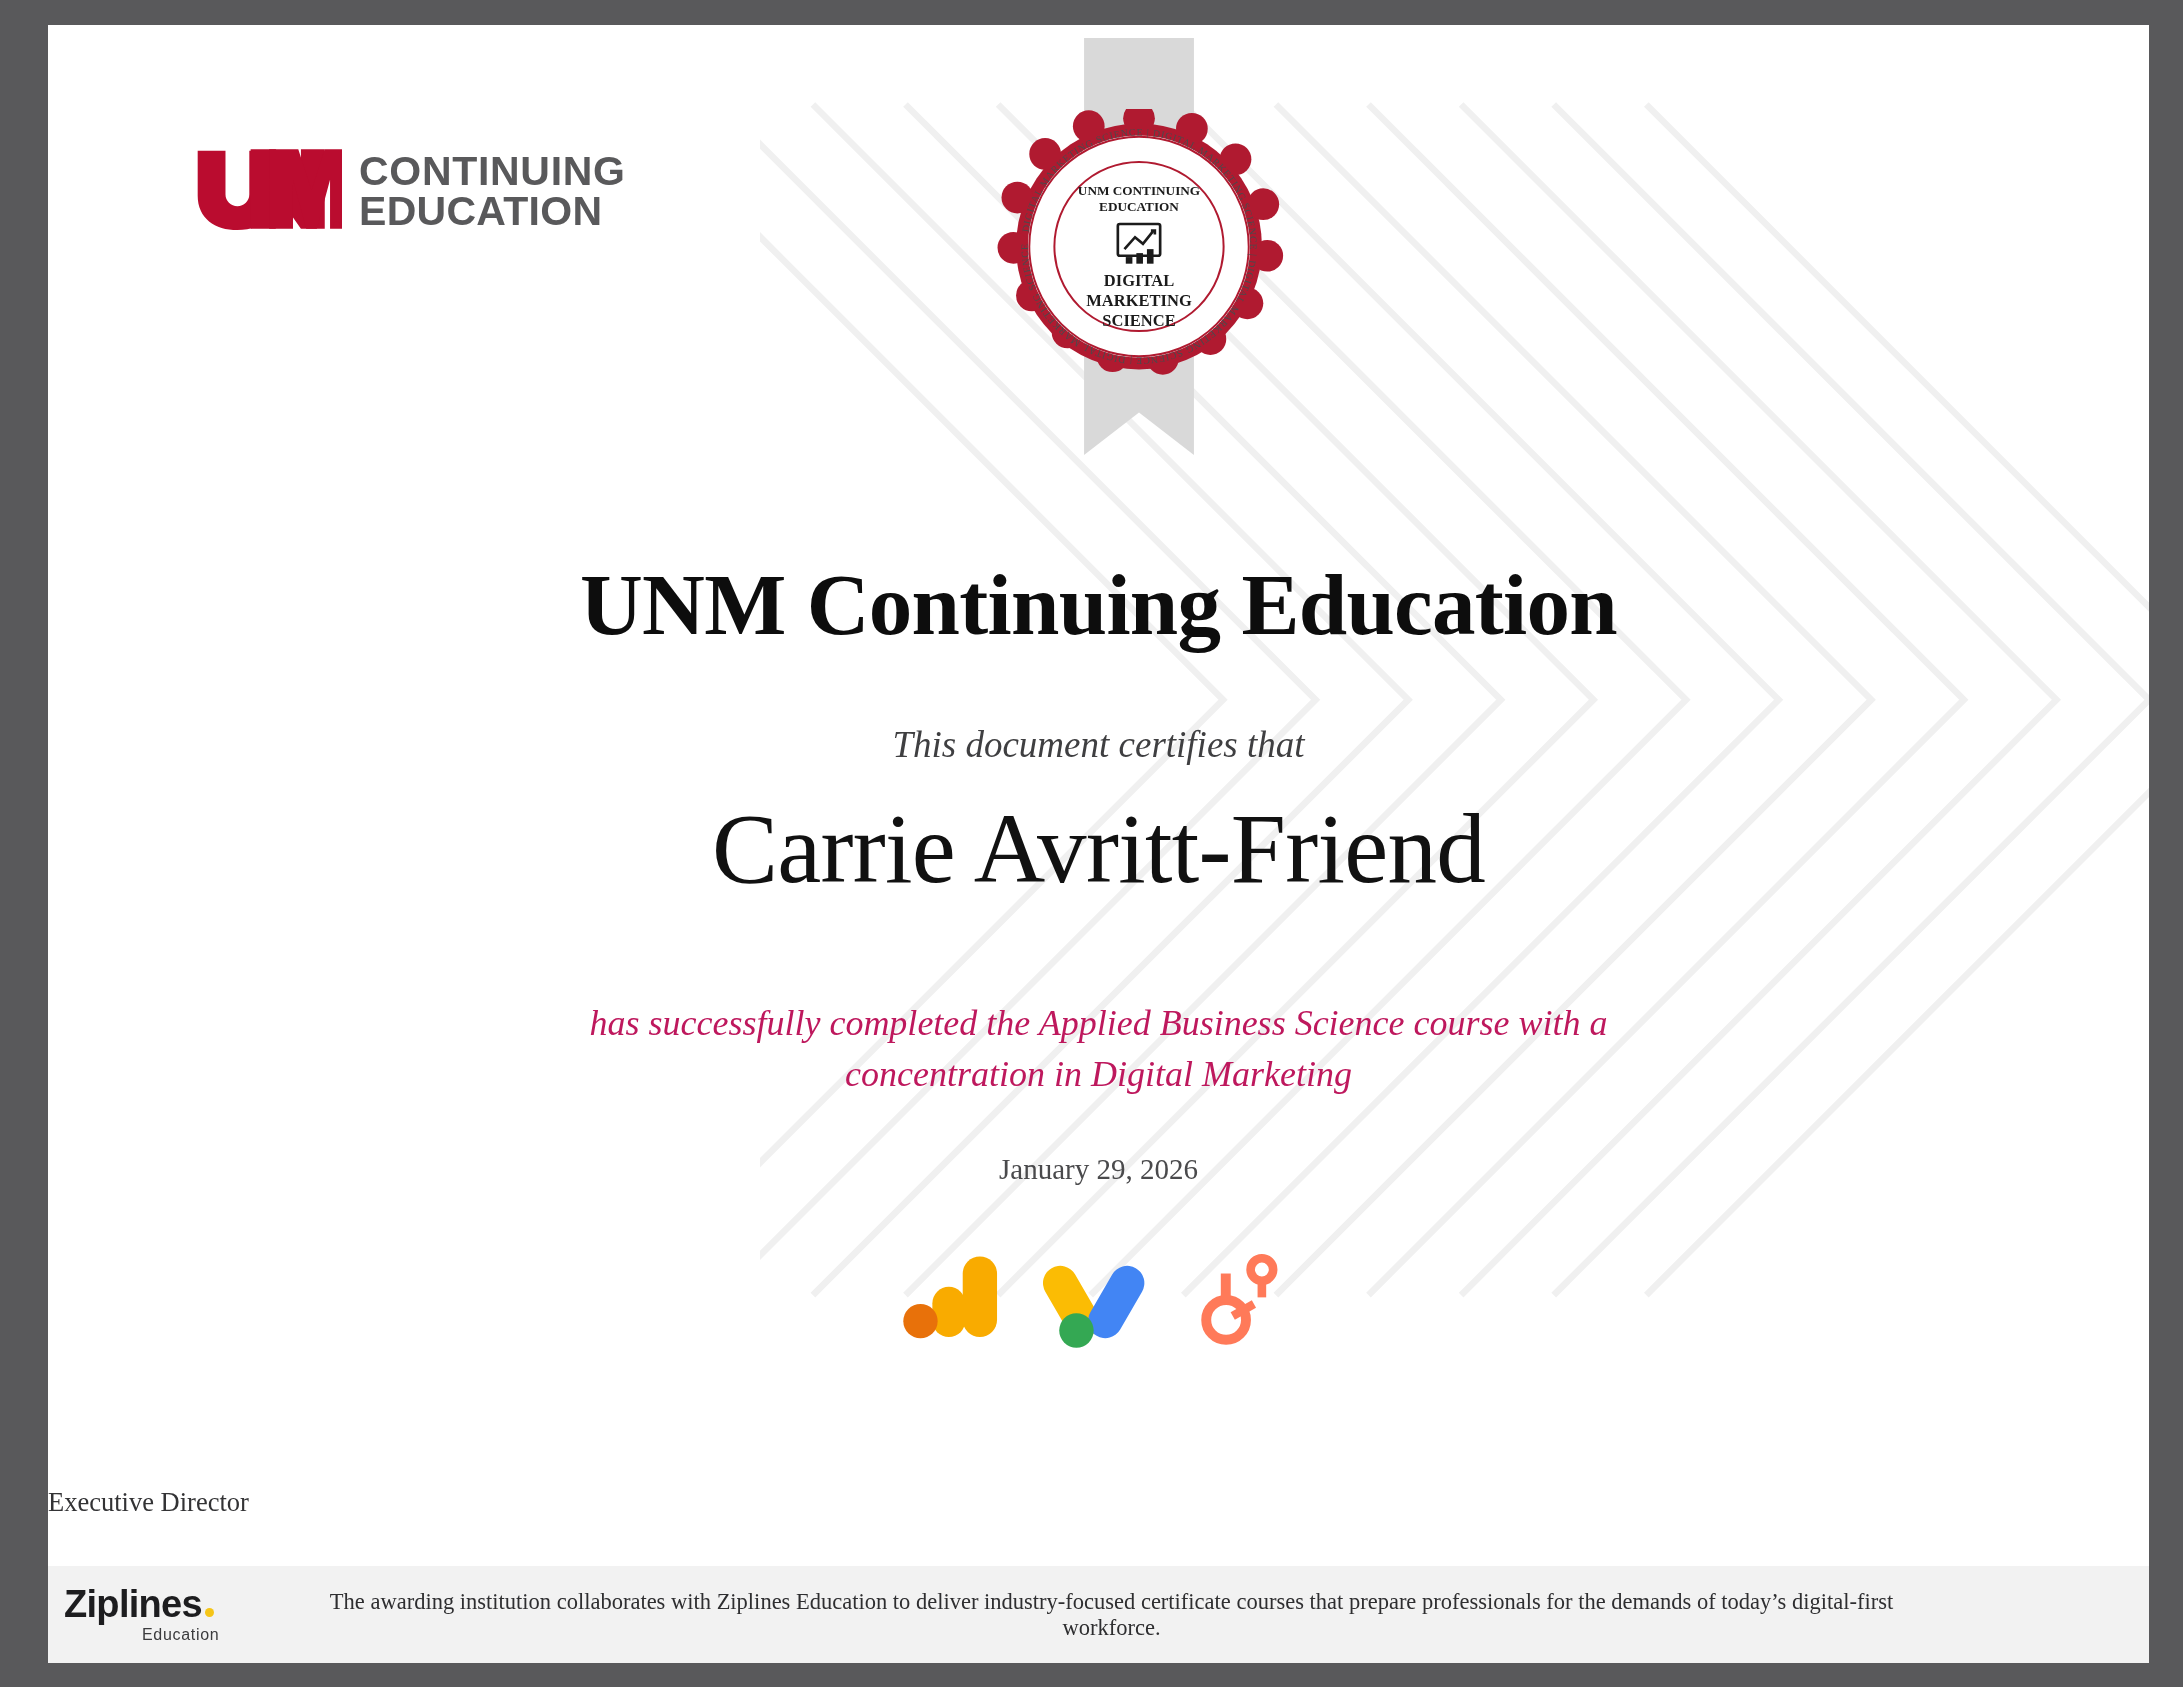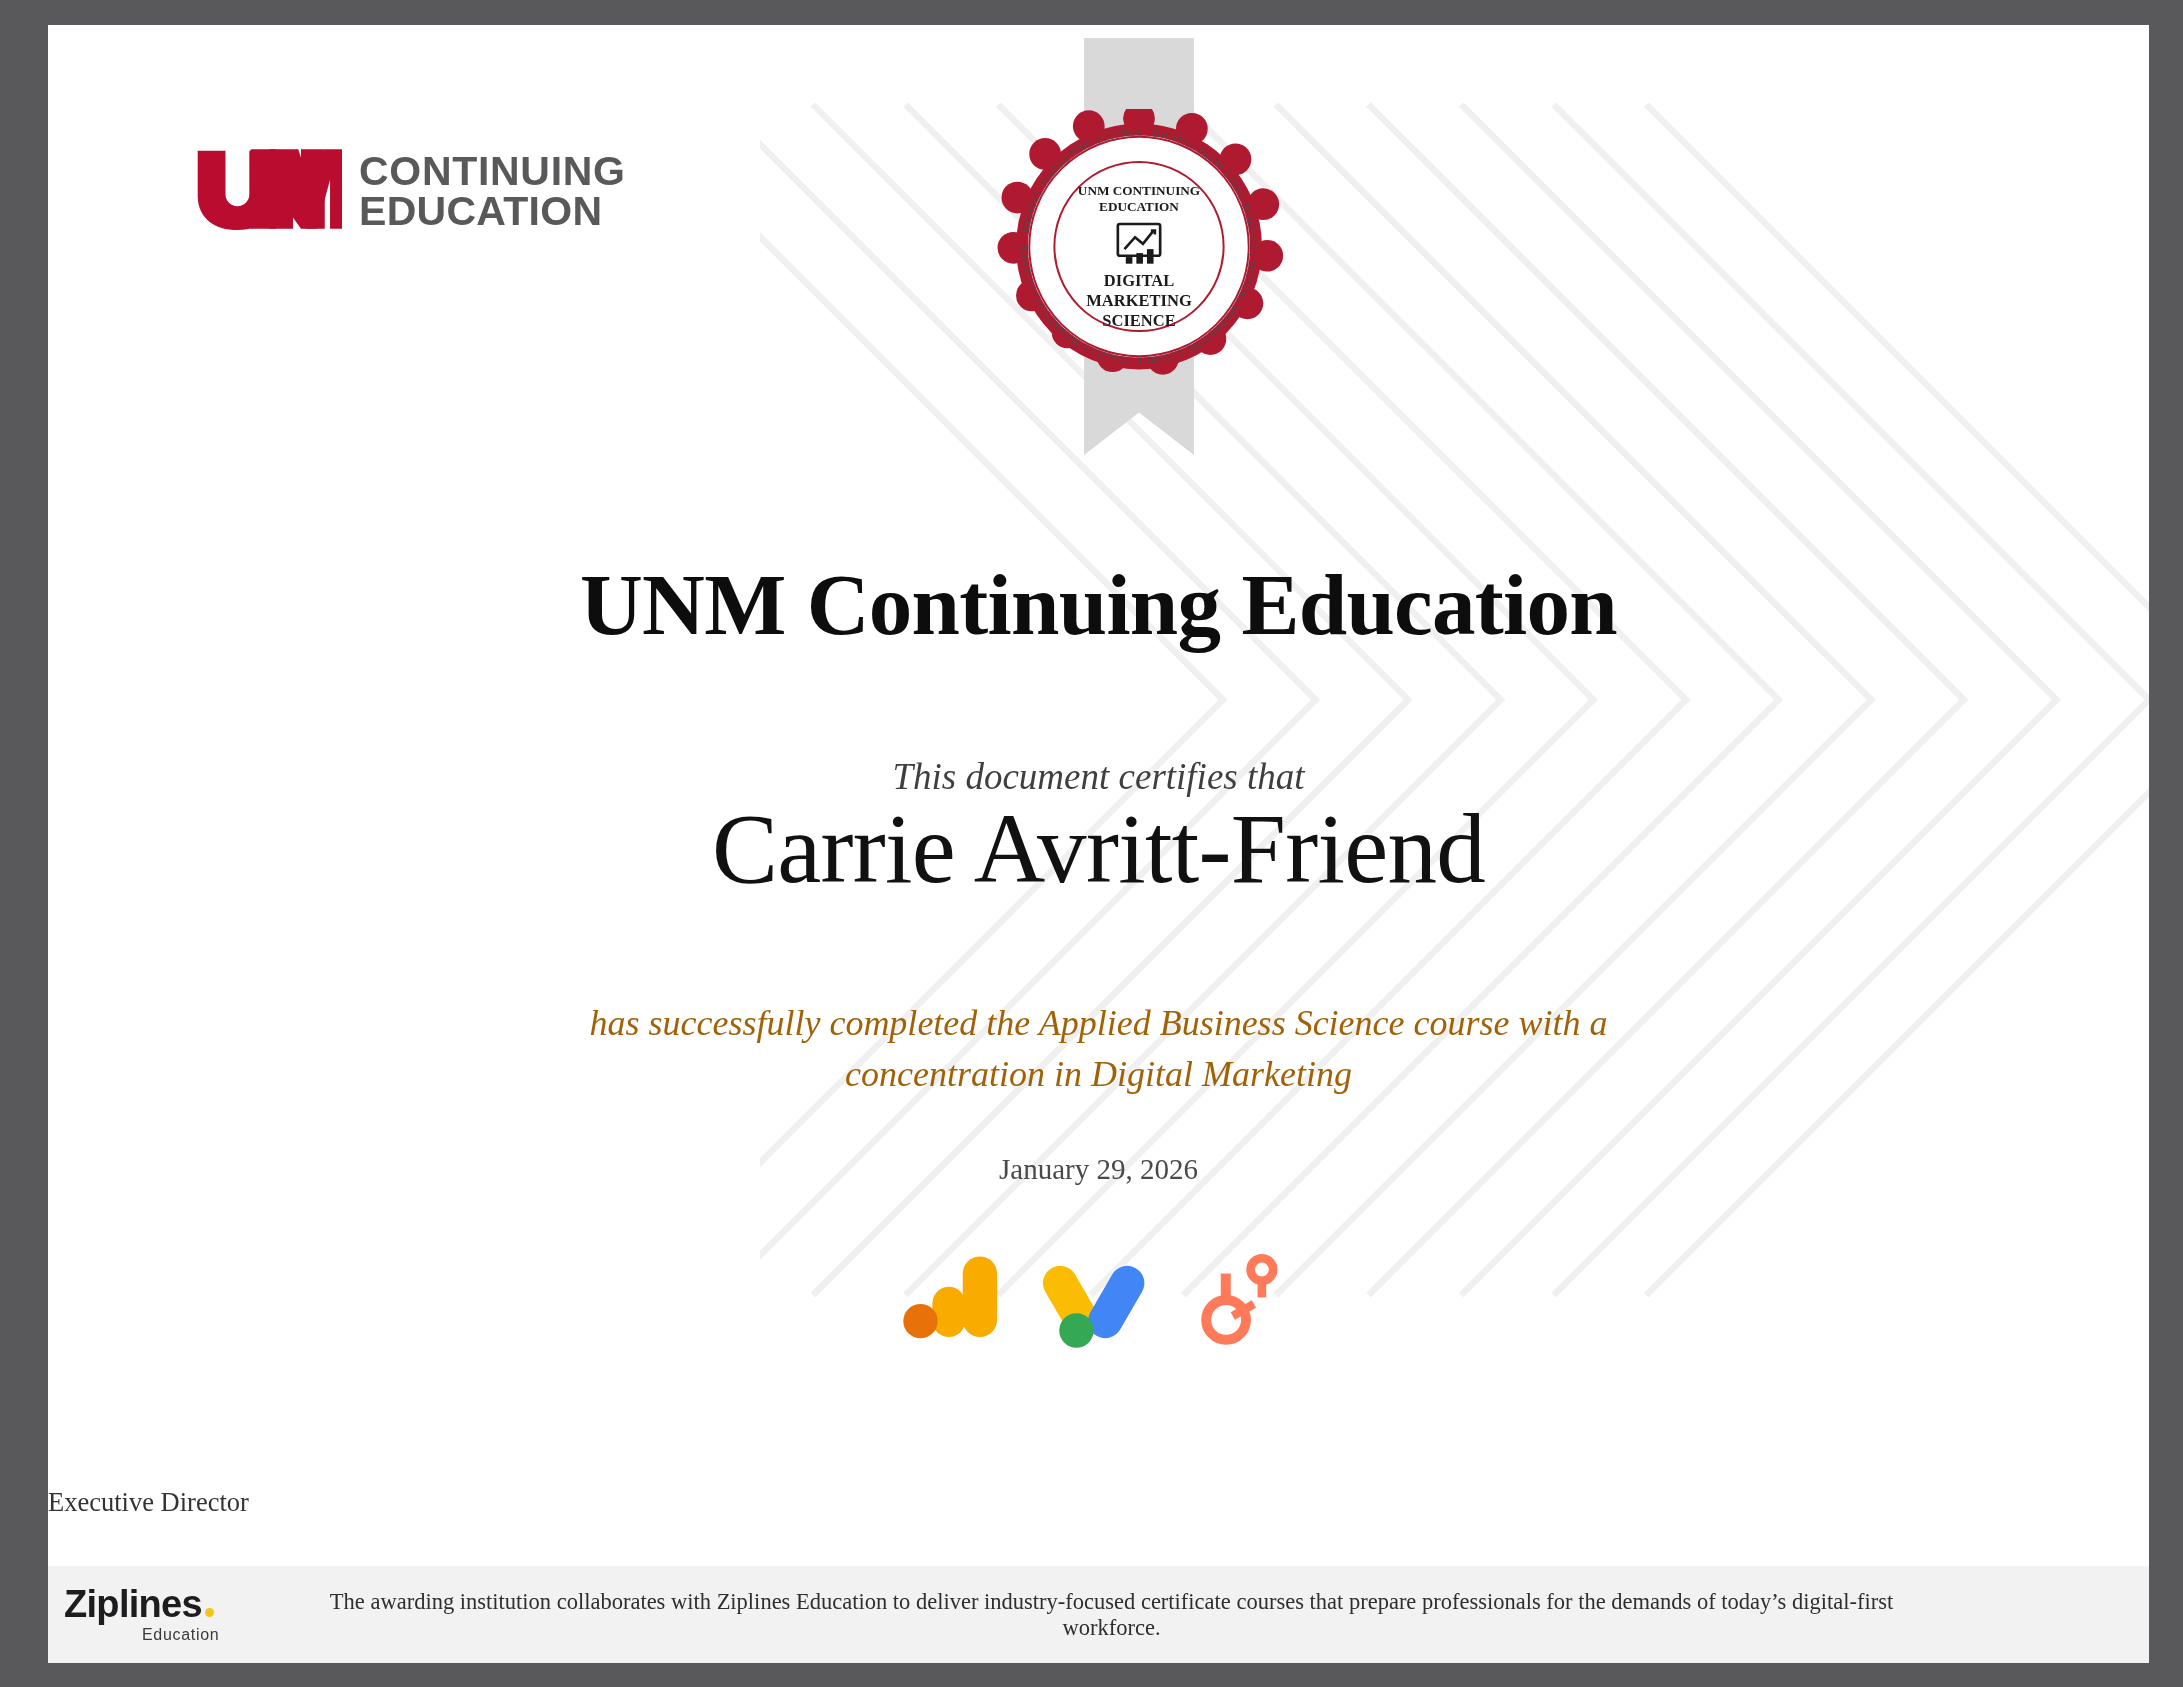--- a/index.html
+++ b/index.html
@@ -89,38 +89,37 @@
     letter-spacing: -0.7px;
     color: #0d0d0d;
   }
   .certifies {
     position: absolute;
     left: 0; right: 0; top: 698px;
     text-align: center;
     font-style: italic;
     font-size: 37px;
     color: #3f3f41;
-    margin-top: 32px;
   }
   .recipient {
     position: absolute;
     left: 0; right: 0; top: 767px;
     text-align: center;
     font-size: 99px;
     color: #111111;
     letter-spacing: -0.7px;
   }
   .desc {
     position: absolute;
     left: 463px; right: 463px; top: 973px;
     text-align: center;
     font-style: italic;
     font-size: 36px;
     line-height: 1.42;
-    color: #a16207;
+    color: #be185d;
   }
   .date {
     position: absolute;
     left: 0; right: 0; top: 1128px;
     text-align: center;
     font-size: 29px;
     color: #4a4a4c;
   }
 
   

